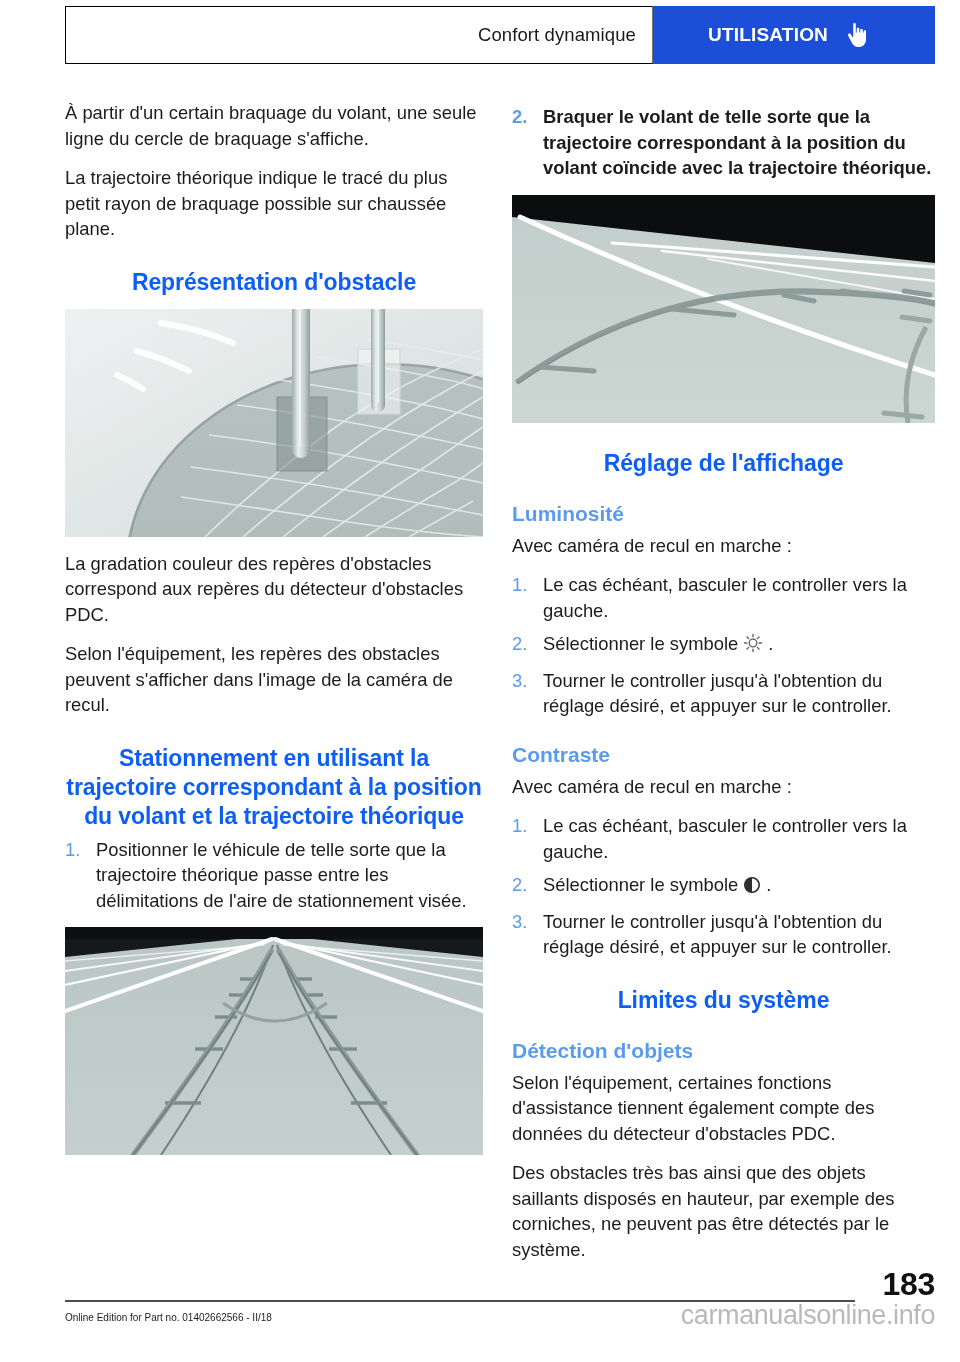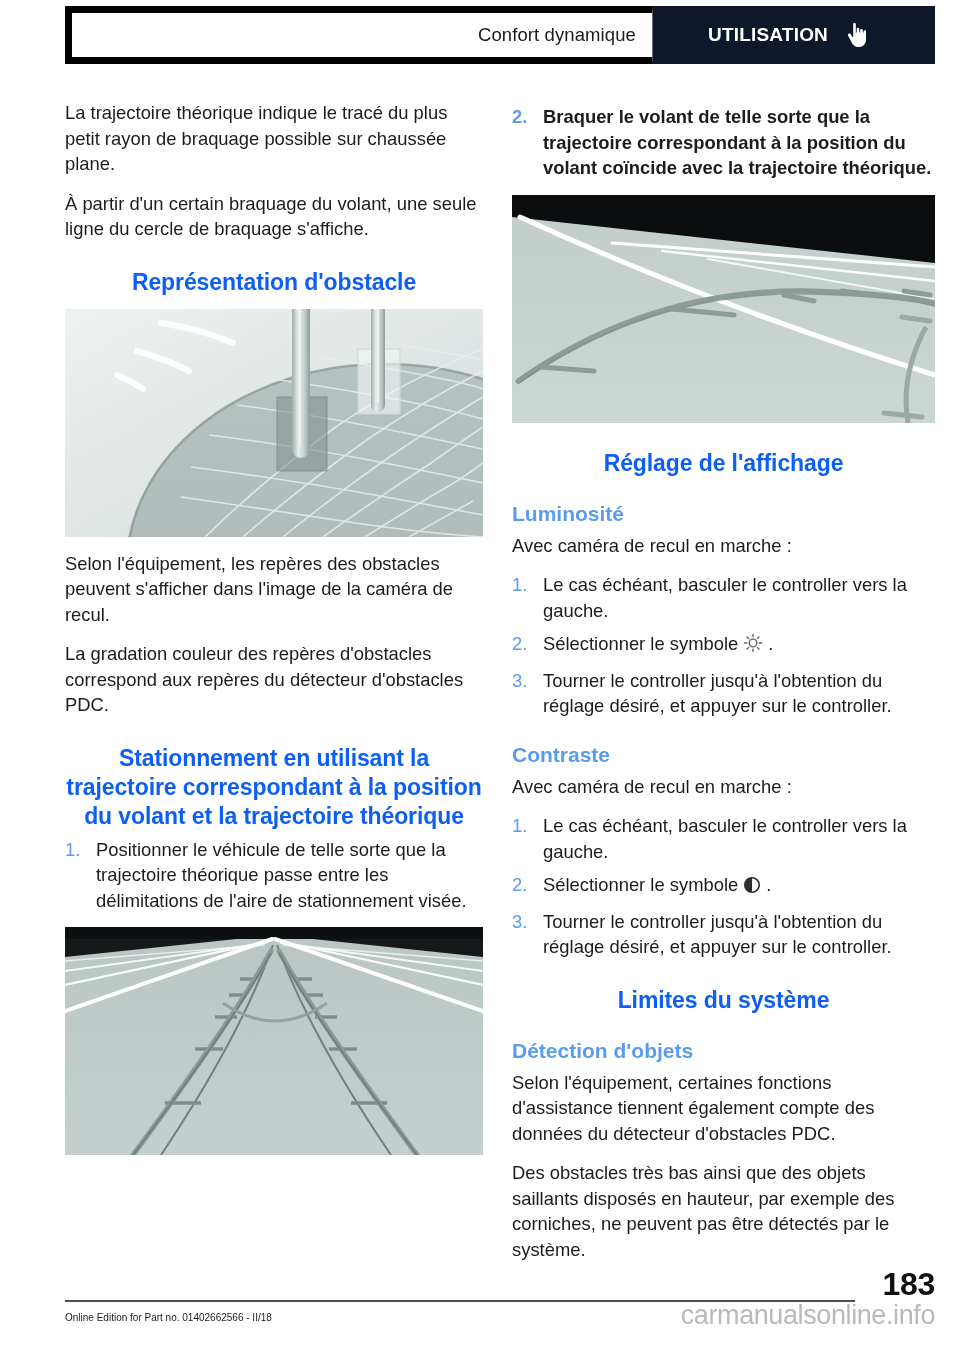--- a/index.html
+++ b/index.html
@@ -22,34 +22,34 @@
     position: absolute;
     left: 65px;
     top: 6px;
     width: 870px;
     height: 58px;
     display: flex;
     align-items: stretch;
   }
   .header-crumb {
     flex: 1 1 auto;
-    border: 7px solid #000000;
+    border: 1px solid #000000;
     border-right: 1px solid #6f6f6f;
     display: flex;
     align-items: center;
     justify-content: flex-end;
     padding-right: 16px;
     box-sizing: border-box;
     font-size: 18.5px;
     color: #1a1a1a;
     letter-spacing: .1px;
   }
   .header-section {
     width: 282px;
-    background: #0f172a;
+    background: #1d4ed8;
     display: flex;
     align-items: center;
     justify-content: center;
     gap: 18px;
     box-sizing: border-box;
     padding-right: 14px;
   }
   .header-section-label {
     color: #ffffff;
     font-size: 19px;
@@ -201,22 +201,22 @@
                  s1.3 0.5 1.3 1.2v3.5h0.9V7.2c0-0.7 0.6-1.2 1.3-1.2s1.3 0.5 1.3 1.2v2.2h0.8v-0.9
                  c0-0.7 0.6-1.2 1.3-1.2s1.3 0.5 1.3 1.2v7.2c0 4.2-2.7 8.3-7.3 8.3-4.1 0-6.2-2.3-7.3-4.8
                  L2 12.6c-0.4-0.9 0-1.8 0.9-2.1 0.8-0.3 1.6 0 2 0.8l1.4 2.6h0.9V1.2z"></path>
       </svg>
     </span>
   </div>
 </div>
 
 <div class="col col-left">
 
+  <p class="body">À partir d'un certain braquage du volant, une seule ligne du cercle de braquage s'affiche.</p>
   <p class="body">La trajectoire théorique indique le tracé du plus petit rayon de braquage possible sur chaussée plane.</p>
-  <p class="body">À partir d'un certain braquage du volant, une seule ligne du cercle de braquage s'affiche.</p>
 
   <h1 class="h-main">Représentation d'obstacle</h1>
 
   <div class="fig">
     <svg viewBox="0 0 418 228" width="418" height="228" preserveAspectRatio="none" aria-hidden="true">
       <defs>
         <linearGradient id="bodyG" x1="0" y1="0" x2="1" y2="1">
           <stop offset="0" stop-color="#eef1f1"></stop>
           <stop offset="0.55" stop-color="#dfe5e4"></stop>
           <stop offset="1" stop-color="#cfd7d6"></stop>
@@ -270,22 +270,22 @@
         <rect x="293" y="40" width="42" height="65" fill="none" stroke="#cfd8d7" stroke-width="1.2"></rect>
 
         <path d="M227 0 h18 v140 a9 9 0 0 1 -18 0 z" fill="url(#poleG)"></path>
         <path d="M306 0 h14 v96 a7 7 0 0 1 -14 0 z" fill="url(#poleG)"></path>
         <path d="M231 0 h4 v138" stroke="#f4f8f8" stroke-width="2" fill="none" opacity="0.7"></path>
         <path d="M310 0 h3 v94" stroke="#f4f8f8" stroke-width="2" fill="none" opacity="0.7"></path>
       </g>
     </svg>
   </div>
 
+  <p class="body">La gradation couleur des repères d'obstacles correspond aux repères du détecteur d'obstacles PDC.</p>
   <p class="body">Selon l'équipement, les repères des obstacles peuvent s'afficher dans l'image de la caméra de recul.</p>
-  <p class="body">La gradation couleur des repères d'obstacles correspond aux repères du détecteur d'obstacles PDC.</p>
 
   <h1 class="h-main">Stationnement en utilisant la trajectoire correspondant à la position du volant et la trajectoire théorique</h1>
 
   <ol class="steps">
     <li>Positionner le véhicule de telle sorte que la trajectoire théorique passe entre les délimitations de l'aire de stationnement visée.</li>
   </ol>
 
   <div class="fig">
     <svg viewBox="0 0 418 228" width="418" height="228" preserveAspectRatio="none" aria-hidden="true">
       <defs>

